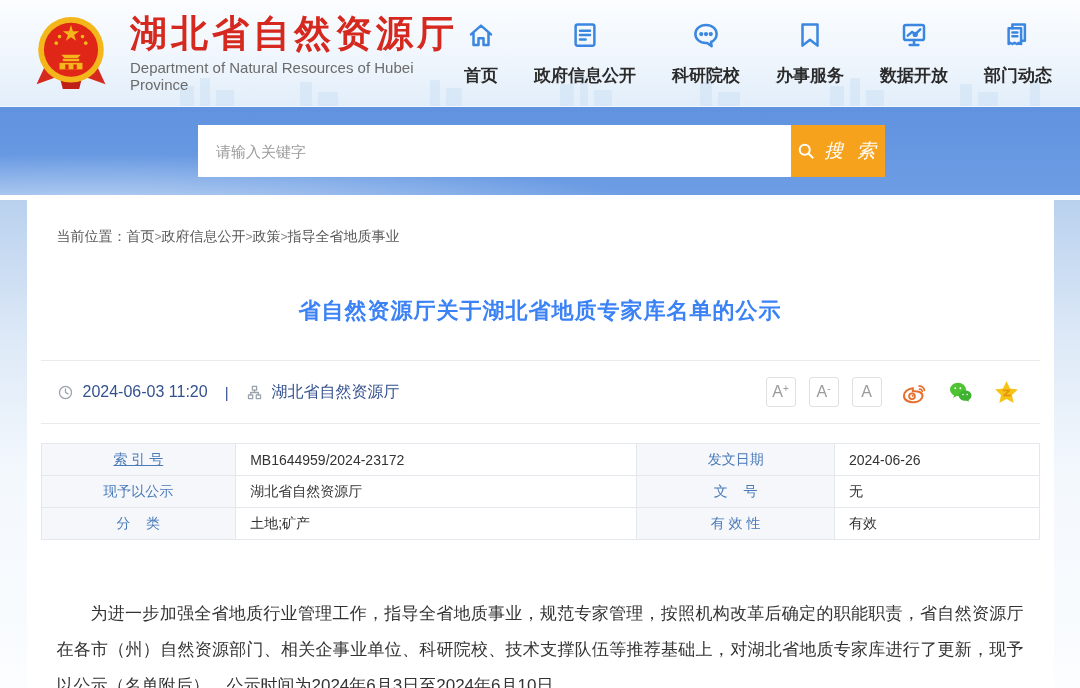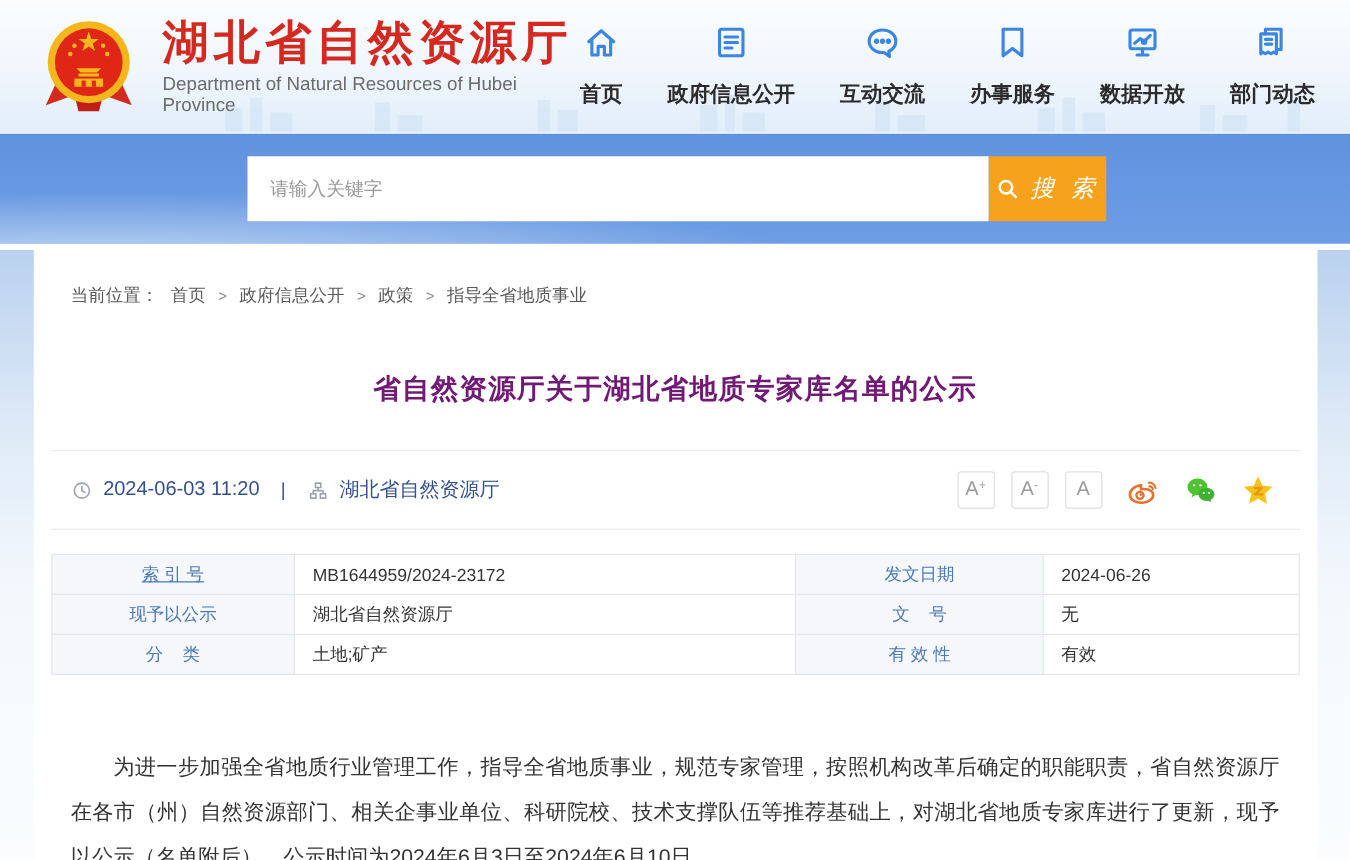--- a/index.html
+++ b/index.html
@@ -31,25 +31,25 @@
   .search-input::placeholder { color:#9a9a9a; }
   .search-btn { width:94px; background:#f7a21c; border:none; color:#fff; font-size:19px;
     display:flex; align-items:center; justify-content:center; gap:8px; cursor:pointer; letter-spacing:4px;font-style:italic; }
   .search-btn svg { width:20px; height:20px; stroke:#fff; fill:none; stroke-width:2.4; stroke-linecap:round; }
 
   
   .page-bg { height:493px;
     background:linear-gradient(180deg,#b9d1ee 0%,#dde9f7 28%,#f3f8fd 55%,#fbfdff 100%); }
   .content-card { position:relative; margin:5px auto 0; width:1027px; height:488px; background:#fff; }
 
-  .breadcrumb { padding:28px 30px 0; font-size:14px; color:#595959; display:flex; align-items:center; gap:10px; }
+  .breadcrumb { padding:28px 30px 0; font-size:14px; color:#595959; display:flex; align-items:center; }
   .crumb-link { color:#595959; cursor:pointer; }
   .crumb-sep { color:#8a8a8a; font-size:12px; }
 
-  .article-title { margin-top:50px; text-align:center; font-size:22px; font-weight:600; color:#701a75; letter-spacing:1px; }
+  .article-title { margin-top:50px; text-align:center; font-size:22px; font-weight:600; color:#3b82f6; letter-spacing:1px; }
 
   .divider { height:0; border-top:1px solid #ebebeb; margin:0 14px; }
   .divider.one { margin-top:34px; }
   .divider.two { margin-top:0; }
 
   .meta-row { height:62px; display:flex; align-items:center; padding:0 34px 0 30px; }
   .meta-left { display:flex; align-items:center; gap:9px; font-size:16px; color:#33518e; }
   .meta-left svg { width:17px; height:17px; stroke:#9aa2ad; fill:none; stroke-width:1.8; stroke-linecap:round; stroke-linejoin:round; }
   .meta-sep { color:#33518e; margin:0 8px; font-size:15px; }
   .meta-right { margin-left:auto; display:flex; align-items:center; gap:13px; }
@@ -139,21 +139,21 @@
     </div>
     <div class="nav-item">
       <span class="nav-icon">
         <svg viewBox="0 0 24 24">
             <path d="M12 4 C7 4 3.5 7.2 3.5 11.2 C3.5 15.2 7 18.4 12 18.4 L13 18.4 L16.5 21 L16 17.6 C19 16.3 20.5 13.9 20.5 11.2 C20.5 7.2 17 4 12 4 Z"></path>
             <circle cx="8.2" cy="11.2" r="0.7" fill="#3a86e0"></circle>
             <circle cx="12" cy="11.2" r="0.7" fill="#3a86e0"></circle>
             <circle cx="15.8" cy="11.2" r="0.7" fill="#3a86e0"></circle>
           </svg>
       </span>
-      <span class="nav-label">互动交流</span>
+      <span class="nav-label">科研院校</span>
     </div>
     <div class="nav-item">
       <span class="nav-icon">
         <svg viewBox="0 0 24 24">
             <path d="M6 3.5 H18 V20.5 L12 15.8 L6 20.5 Z"></path>
           </svg>
       </span>
       <span class="nav-label">办事服务</span>
     </div>
     <div class="nav-item">

